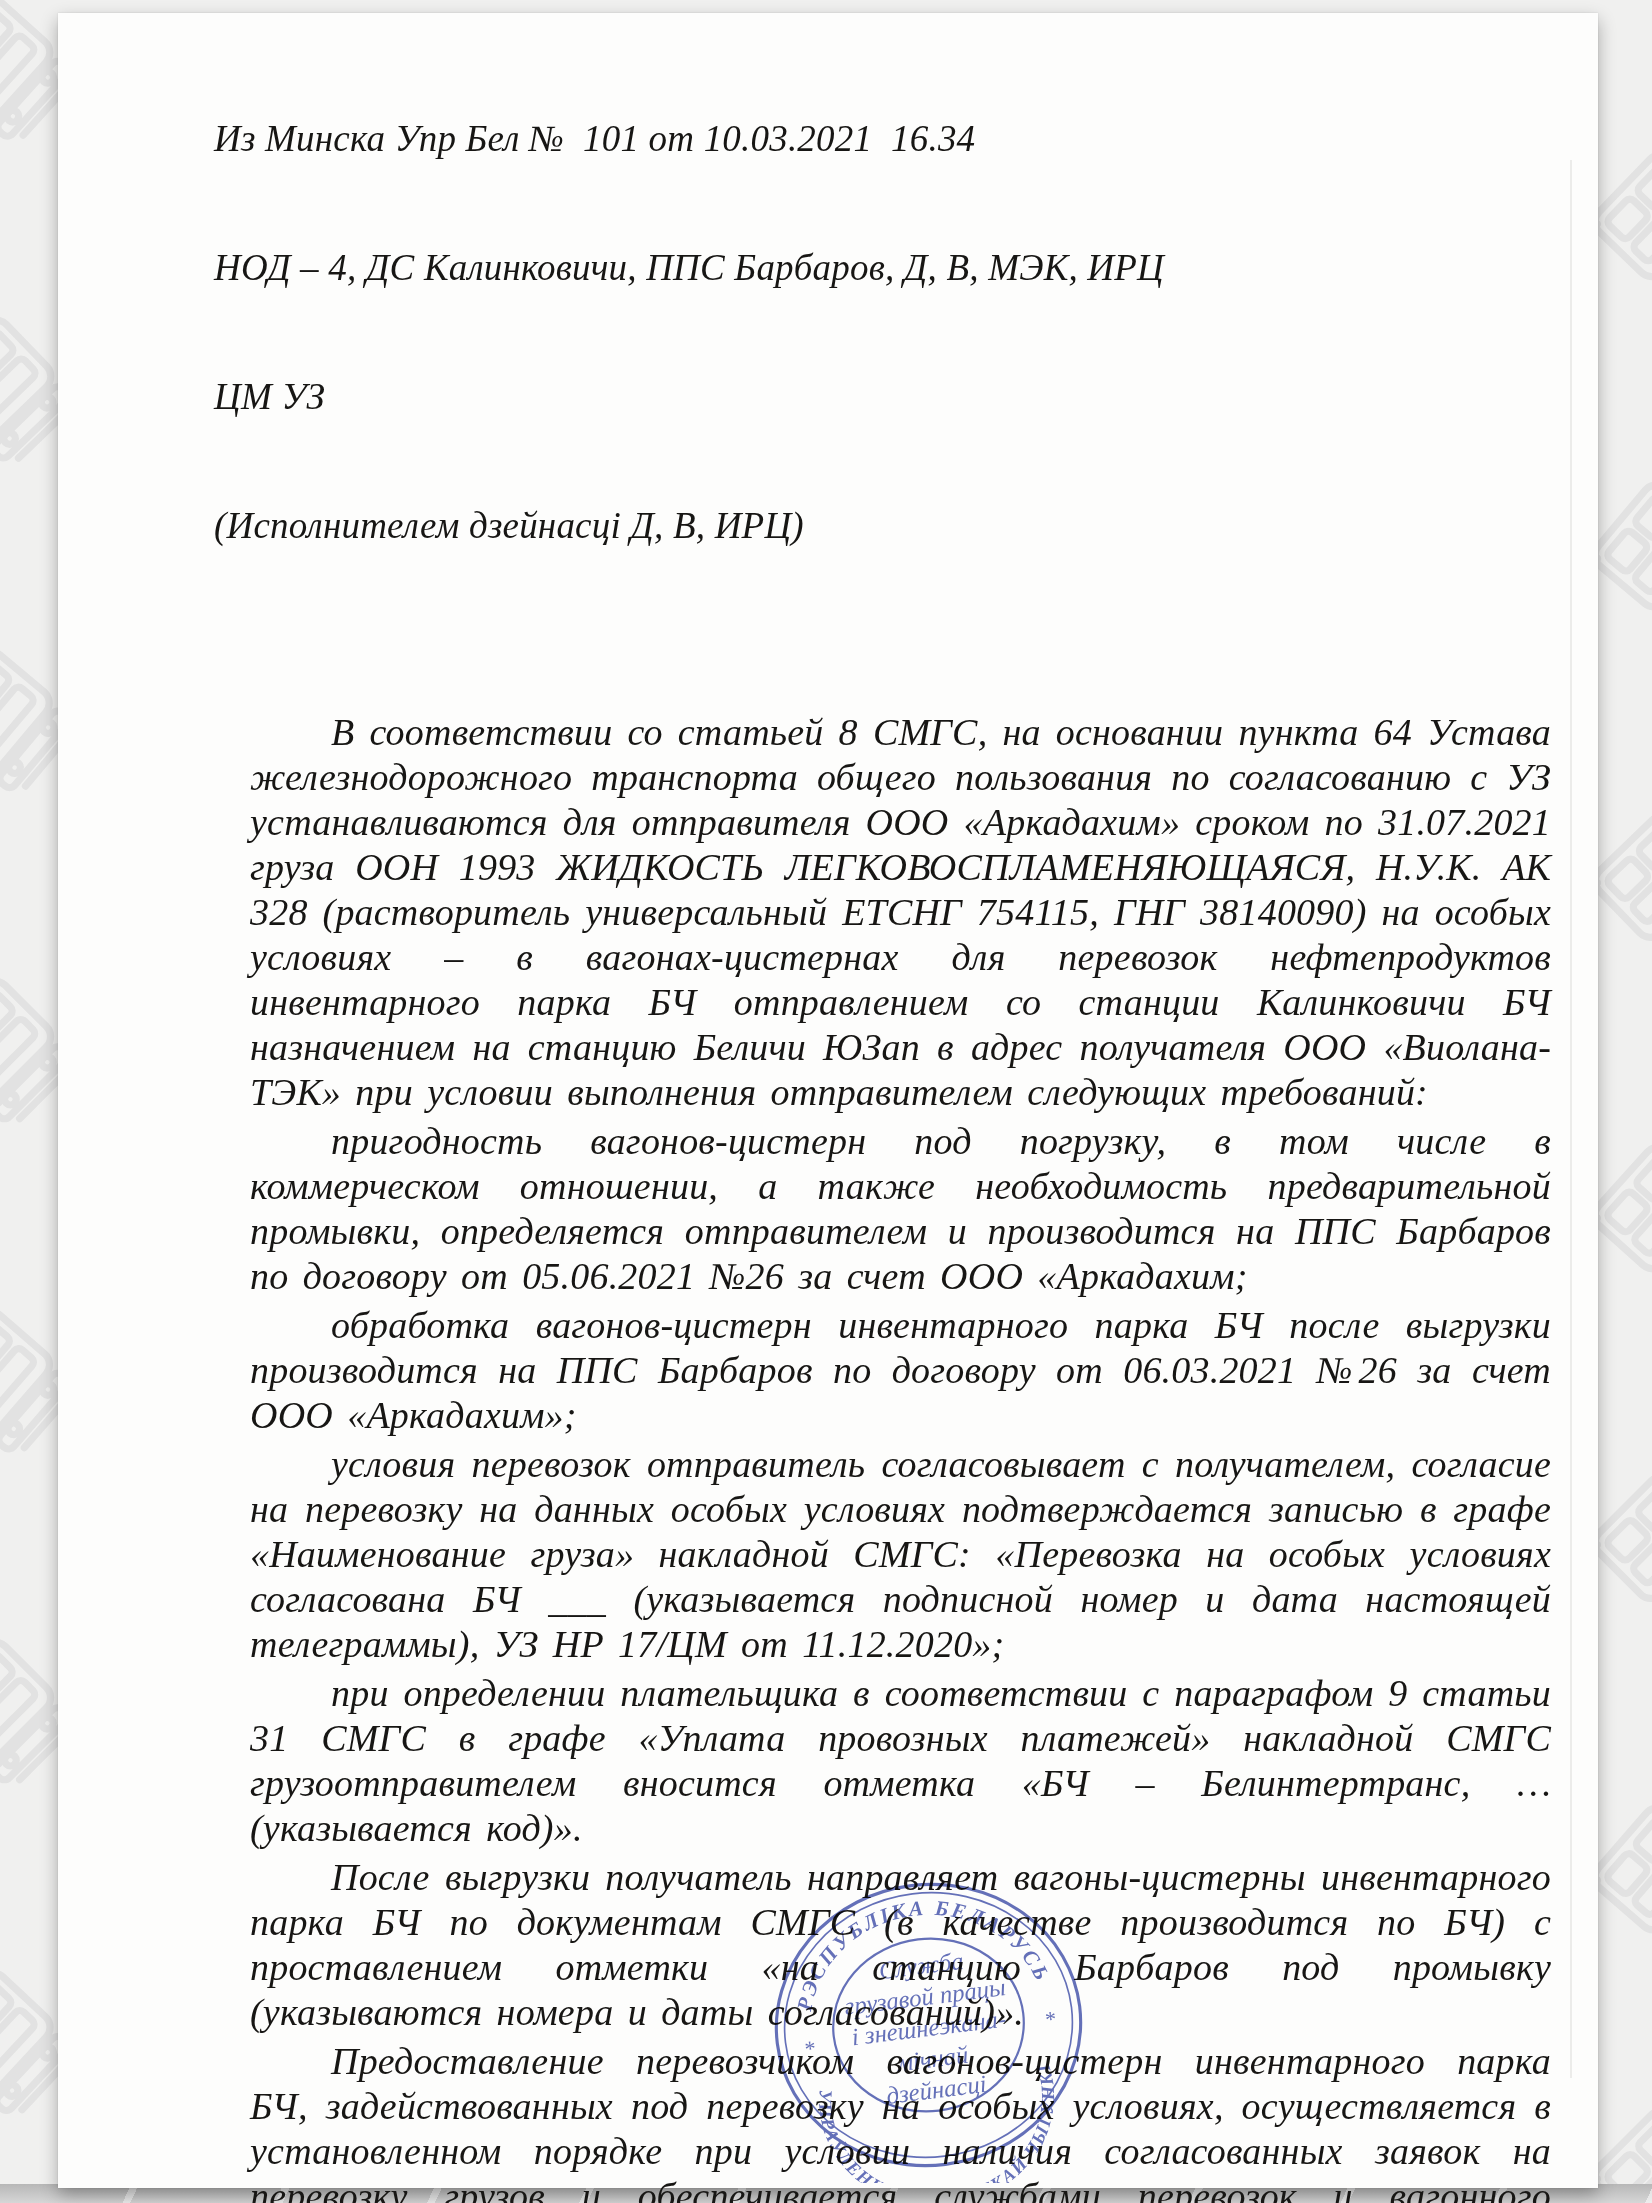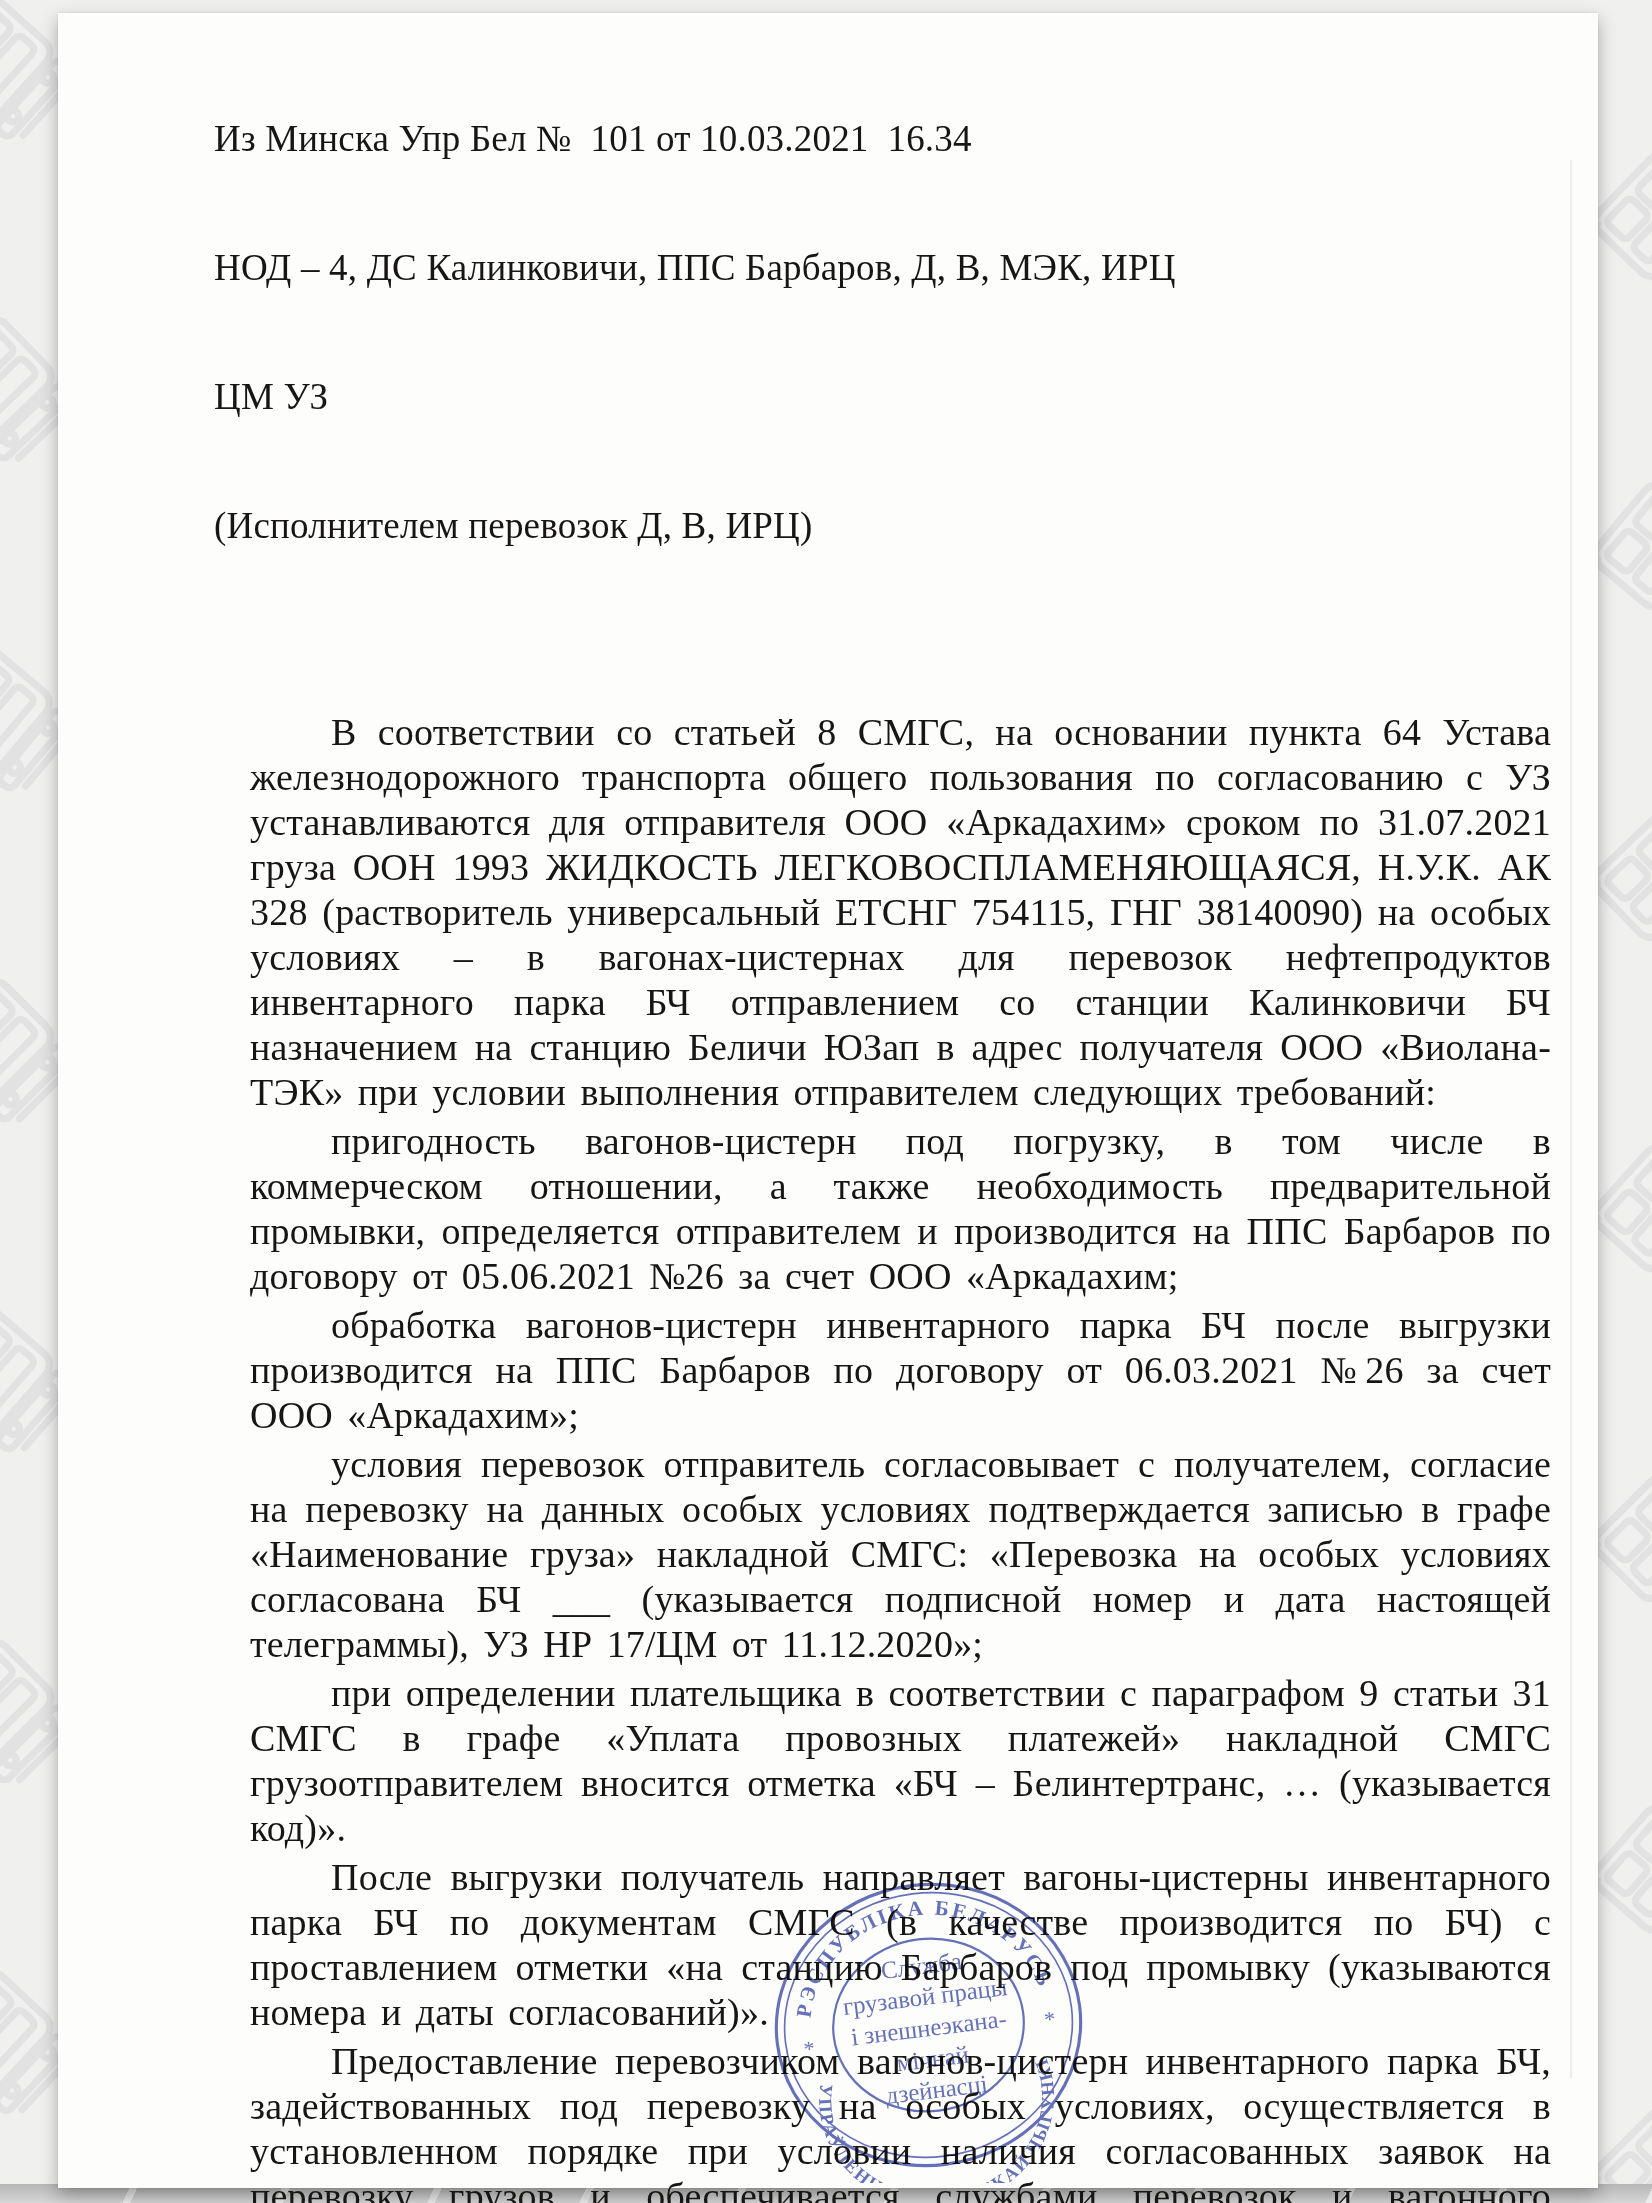--- a/index.html
+++ b/index.html
@@ -2,21 +2,21 @@
 <html lang="ru" style="font-size:14.7px"><head>
 <meta charset="utf-8">
 <title>Scanned telegram document</title>
 <style>
   html,body{margin:0;padding:0;}
   body{
     width:1653px;height:2204px;overflow:hidden;
     font-family:"Liberation Serif", serif;
     background:#efefee;
   }
-  .scene{position:relative;width:1653px;height:2204px;background:#f0f0ef;overflow:hidden;}
+  .scene{position:relative;width:1653px;height:2204px;background:#f0f0ef;overflow:hidden;font-style:italic;}
 
   
   .wm{position:absolute;width:174px;height:174px;opacity:.85;}
   .wm use{stroke:#e0e0e0;}
   .wm.l{left:-94px;}
   .wm.r{left:1572px;}
 
   
   .bottom-band{
     position:absolute;left:0;top:2184px;width:1653px;height:20px;
@@ -130,21 +130,21 @@
 
   <div class="page">
     <div class="scan-line"></div>
 
     <div class="content">
 
       <div class="hdr">
         <div>Из Минска Упр Бел №&nbsp; 101 от 10.03.2021&nbsp; 16.34</div>
         <div>НОД – 4, ДС Калинковичи, ППС Барбаров, Д, В, МЭК, ИРЦ</div>
         <div>ЦМ УЗ</div>
-        <div>(Исполнителем перевозок Д, В, ИРЦ)</div>
+        <div>(Исполнителем дзейнасці Д, В, ИРЦ)</div>
       </div>
 
       <div class="body-text">
         <p>В соответствии со статьей 8 СМГС, на основании пункта 64 Устава железнодорожного транспорта общего пользования по согласованию с УЗ устанавливаются для отправителя ООО «Аркадахим» сроком по 31.07.2021 груза ООН 1993 ЖИДКОСТЬ ЛЕГКОВОСПЛАМЕНЯЮЩАЯСЯ, Н.У.К. АК 328 (растворитель универсальный ЕТСНГ 754115, ГНГ 38140090) на особых условиях – в вагонах-цистернах для перевозок нефтепродуктов инвентарного парка БЧ отправлением со станции Калинковичи БЧ назначением на станцию Беличи ЮЗап в адрес получателя ООО «Виолана-ТЭК» при условии выполнения отправителем следующих требований:</p>
         <p>пригодность вагонов-цистерн под погрузку, в том числе в коммерческом отношении, а также необходимость предварительной промывки, определяется отправителем и производится на ППС Барбаров по договору от 05.06.2021 №26 за счет ООО «Аркадахим;</p>
         <p>обработка вагонов-цистерн инвентарного парка БЧ после выгрузки производится на ППС Барбаров по договору от 06.03.2021 №26 за счет ООО «Аркадахим»;</p>
         <p>условия перевозок отправитель согласовывает с получателем, согласие на перевозку на данных особых условиях подтверждается записью в графе «Наименование груза» накладной СМГС: «Перевозка на особых условиях согласована БЧ ___ (указывается подписной номер и дата настоящей телеграммы), УЗ НР 17/ЦМ от 11.12.2020»;</p>
         <p>при определении плательщика в соответствии с параграфом 9 статьи 31 СМГС в графе «Уплата провозных платежей» накладной СМГС грузоотправителем вносится отметка «БЧ – Белинтертранс, … (указывается код)».</p>
         <p>После выгрузки получатель направляет вагоны-цистерны инвентарного парка БЧ по документам СМГС (в качестве производится по БЧ) с проставлением отметки «на станцию Барбаров под промывку (указываются номера и даты согласований)».</p>
         <p>Предоставление перевозчиком вагонов-цистерн инвентарного парка БЧ, задействованных под перевозку на особых условиях, осуществляется в установленном порядке при условии наличия согласованных заявок на перевозку грузов и обеспечивается службами перевозок и вагонного хозяйства.</p>

